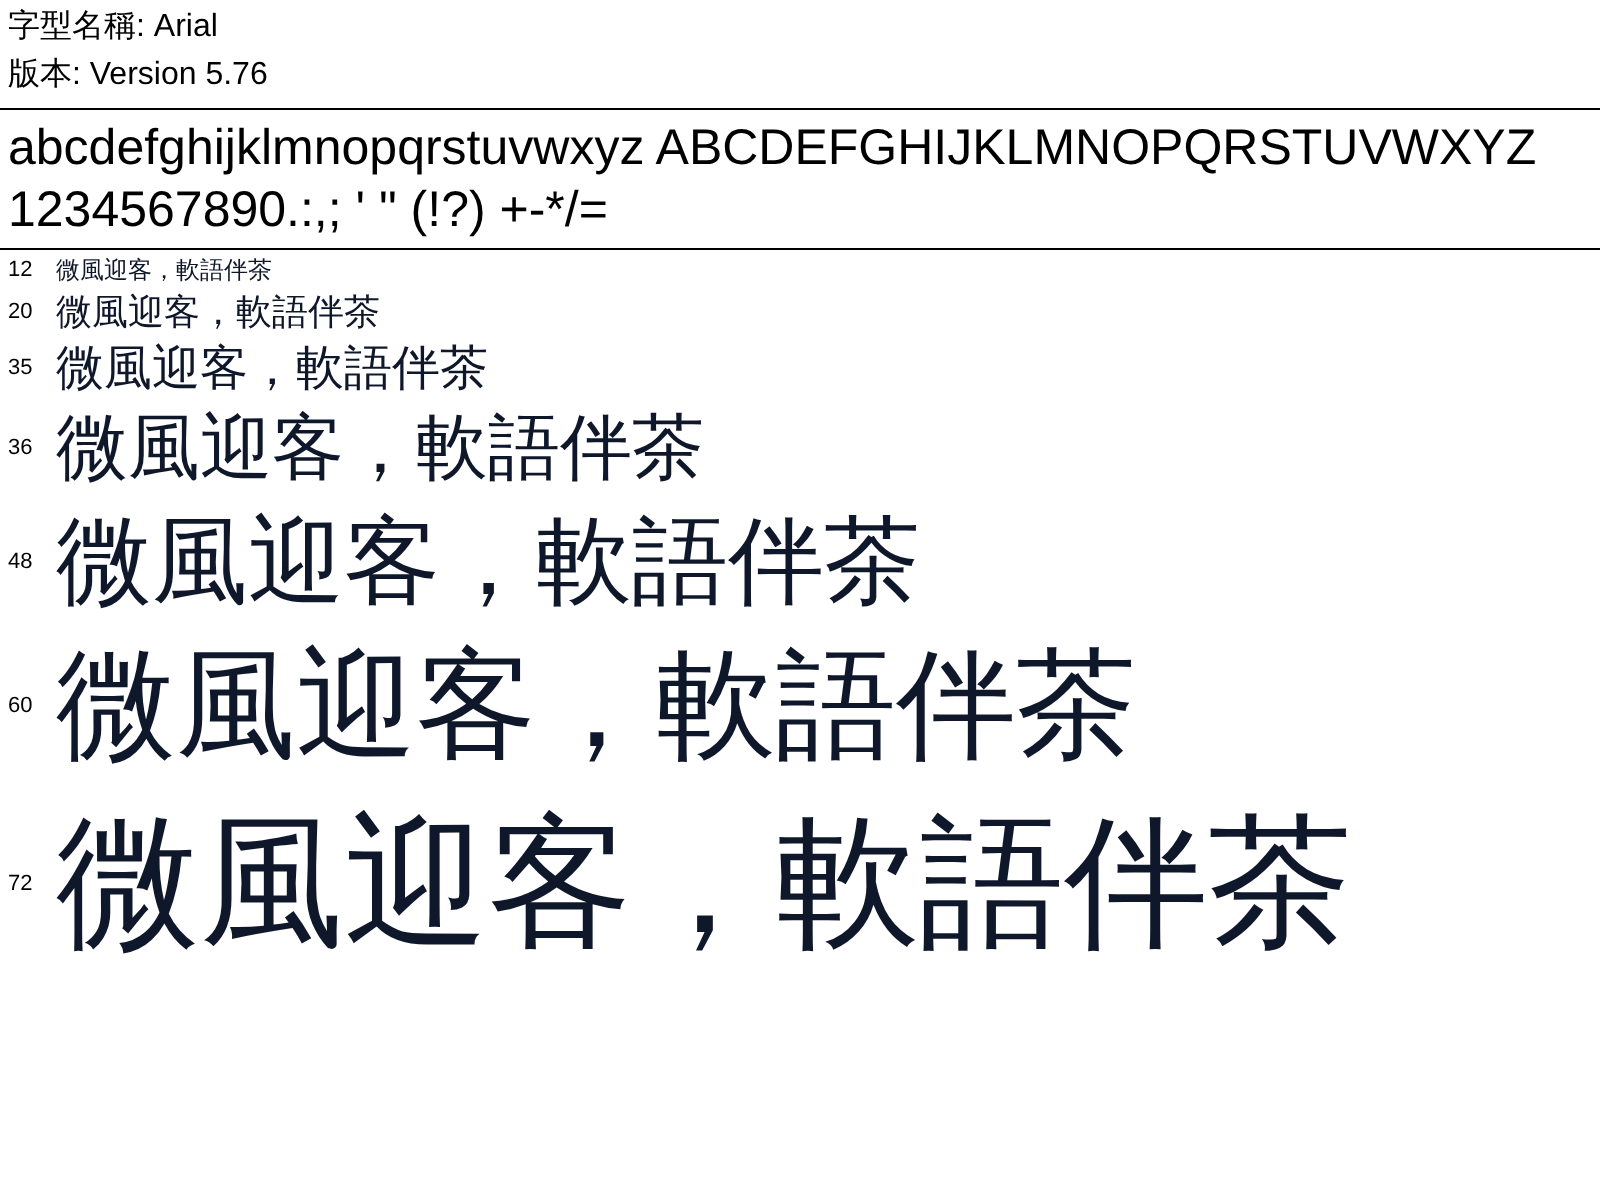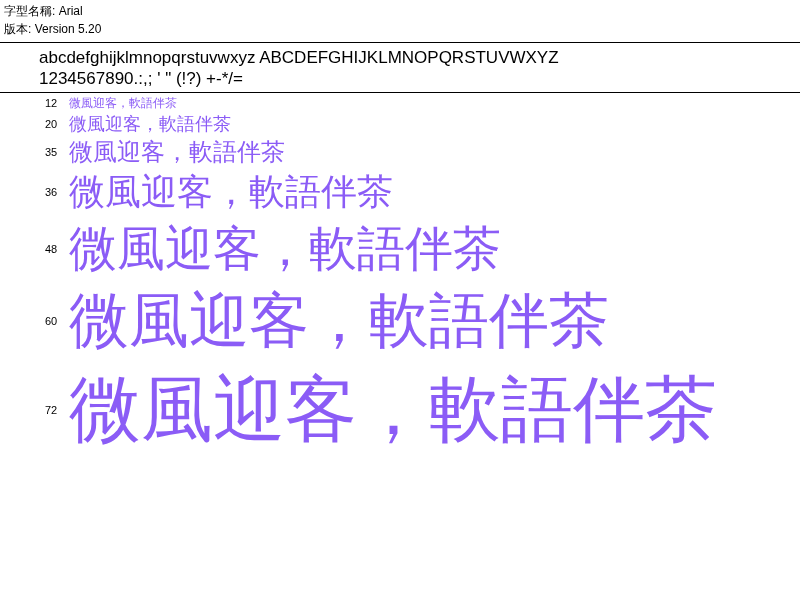--- a/index.html
+++ b/index.html
@@ -6,71 +6,69 @@
   body {
     font-family: Arial, "Microsoft JhengHei", "PMingLiU", sans-serif;
     background: #ffffff;
     color: #000000;
     width: 800px;
     height: 600px;
     overflow: hidden;
   }
   .header {
     padding: 2px 4px 4px 4px;
-    font-size: 12px;
+    font-size: 16px;
     line-height: 1.5;
   }
   .hr {
     border: none;
     border-top: 1px solid #000;
     margin: 0;
   }
   .specimen {
     padding: 4px 4px 2px 4px;
     font-family: Arial, sans-serif;
-    font-size: 17px;
+    font-size: 25px;
     line-height: 1.25;
-    margin-left: 35px;
   }
   .samples {
     padding-top: 2px;
   }
   .sample-row {
     display: flex;
     align-items: baseline;
     white-space: nowrap;
     overflow: hidden;
-    padding-left: 41px;
   }
   .size-label {
     font-size: 11px;
     font-family: Arial, sans-serif;
     width: 28px;
     flex: 0 0 28px;
     text-align: left;
     padding-left: 4px;
     color: #000;
     align-self: center;
   }
   .sample-text {
     font-family: "PMingLiU", "MingLiU", serif;
-    color: #8b5cf6;
+    color: #0f172a;
     flex: 1;
     overflow: hidden;
   }
 </style>
 </head>
 <body>
 
 <div class="header">
   <div>
     <span>字型名稱: </span><span>Arial</span>
   </div>
   <div>
-    <span>版本: </span><span>Version 5.20</span>
+    <span>版本: </span><span>Version 5.76</span>
   </div>
 </div>
 
 <hr class="hr">
 
 <div class="specimen">
   <div>abcdefghijklmnopqrstuvwxyz ABCDEFGHIJKLMNOPQRSTUVWXYZ</div>
   <div>1234567890.:,; ' " (!?) +-*/=</div>
 </div>
 

